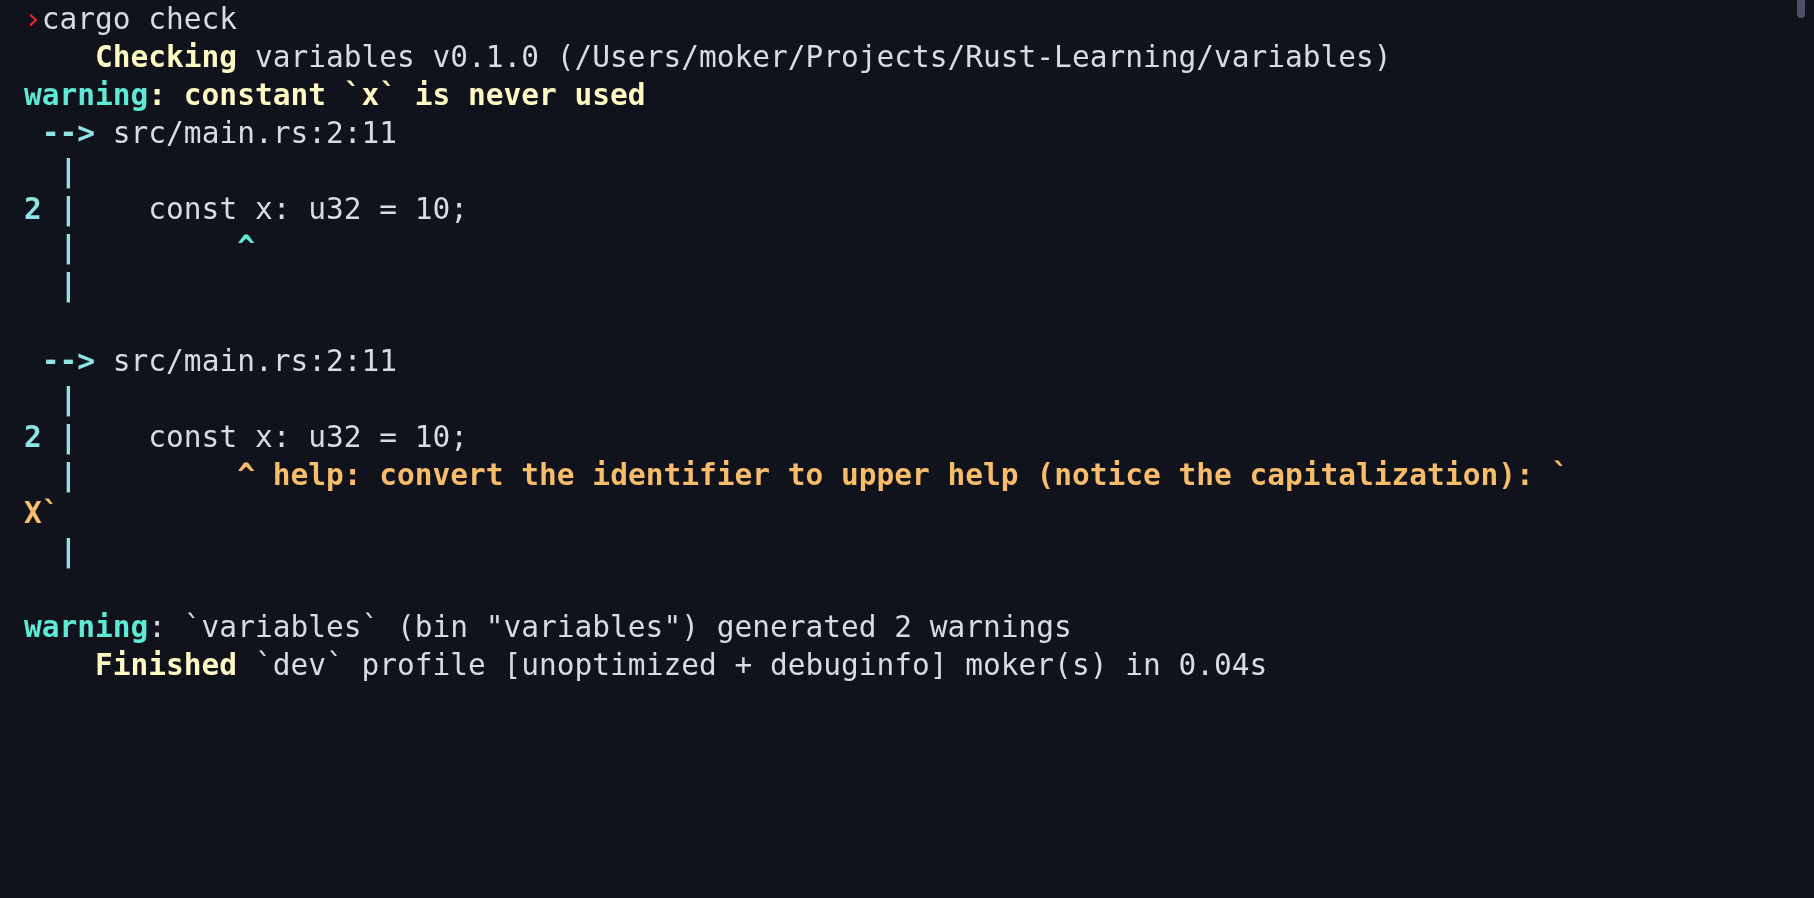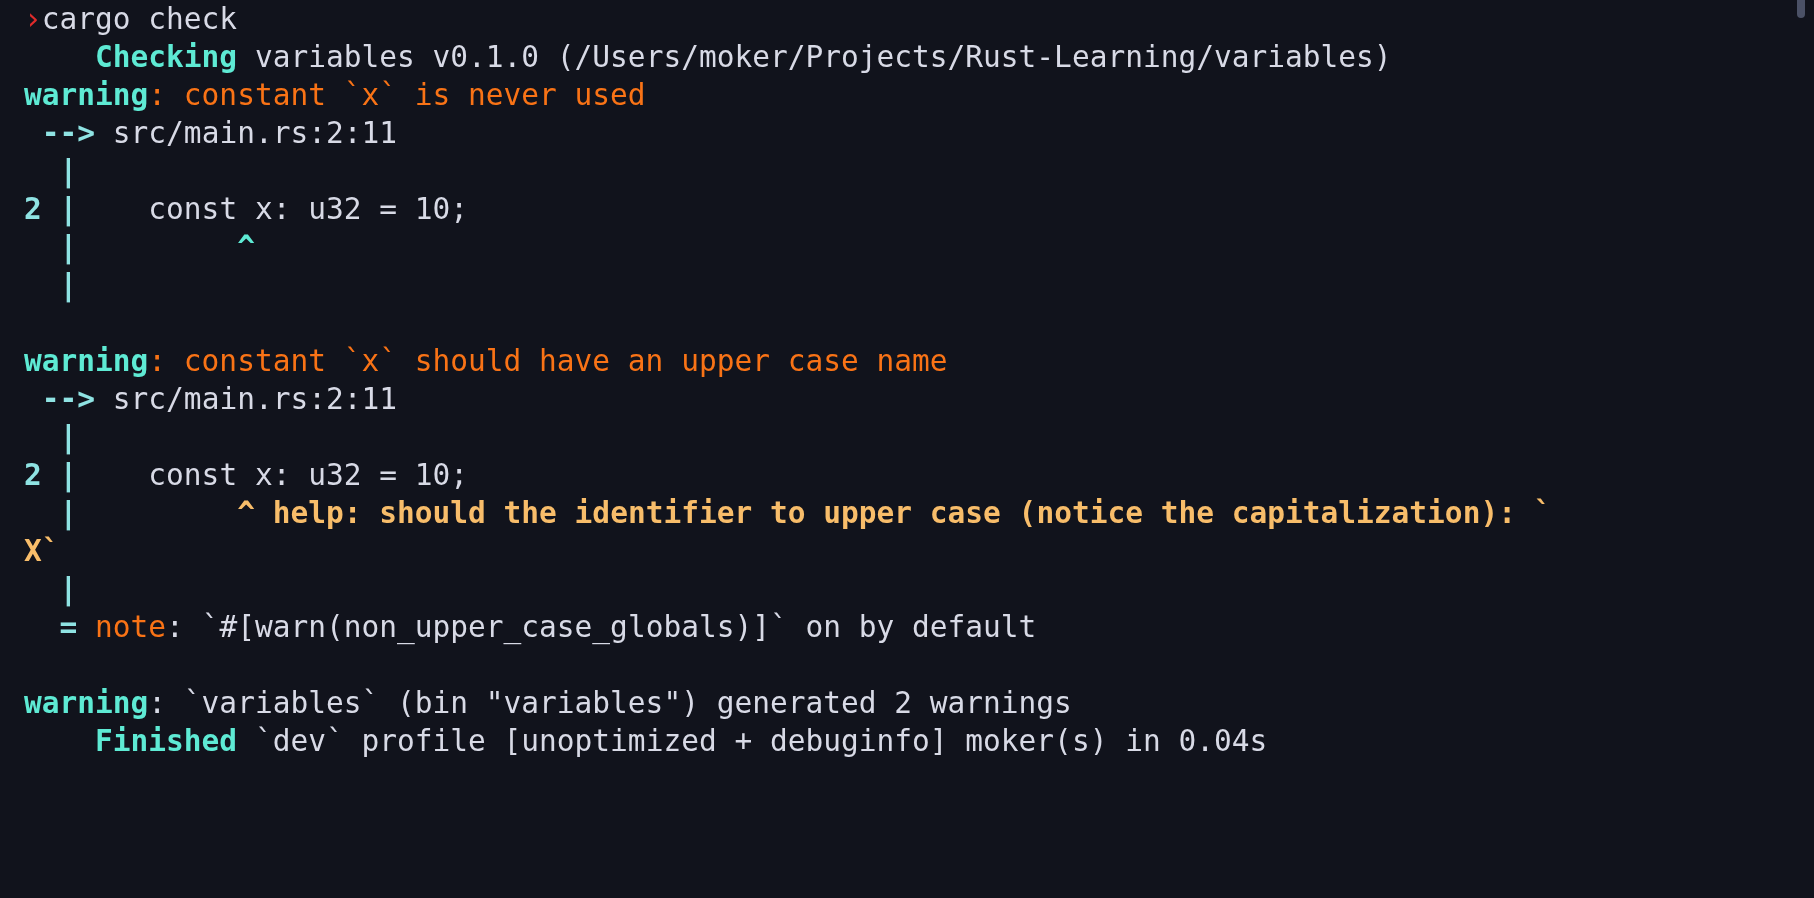--- a/index.html
+++ b/index.html
@@ -47,23 +47,23 @@
     line-height: 38px;
     font-size: 29.5px;
     letter-spacing: 0px;
     white-space: pre;
     color: #d8dae6;
   }
   .blank { color: transparent; }
   
   .c-default { color: #d8dae6; }
   .c-prompt  { color: #e02b2b; }
-  .c-green   { color: #5eead4; font-weight: bold; }
+  .c-green   { color: #fef9c3; font-weight: bold; }
   .c-warn    { color: #5eead4; font-weight: bold; }
-  .c-white-b { color: #f97316; font-weight: normal; }
+  .c-white-b { color: #fef9c3; font-weight: bold; }
   .c-cyan    { color: #8fe3e3; font-weight: bold; }
   .c-help    { color: #f8bd6a; font-weight: bold; }
 </style>
 </head>
 <body style="background: rgb(17, 19, 28);">
 
 <div id="terminal" style="background: rgb(17, 19, 28);">
 
   <div class="scrollbar-track">
     <div class="scrollbar-thumb"></div>
@@ -83,35 +83,33 @@
 
     <div class="line"><span class="c-cyan">2</span><span> </span><span class="c-cyan">|</span><span class="c-default">    const x: u32 = 10;</span></div>
 
     <div class="line"><span>  </span><span class="c-cyan">|</span><span>         </span><span class="c-warn">^</span></div>
 
     <div class="line"><span>  </span><span class="c-cyan">|</span></div>
 
 
     <div class="line blank">.</div>
 
-    <div class="line"><span class="c-warn">warning</span><span class="c-white-b">: constant `x` should have an upper case name</span></div>
 
     <div class="line"><span> </span><span class="c-cyan">--&gt;</span><span class="c-default"> src/main.rs:2:11</span></div>
 
     <div class="line"><span>  </span><span class="c-cyan">|</span></div>
 
     <div class="line"><span class="c-cyan">2</span><span> </span><span class="c-cyan">|</span><span class="c-default">    const x: u32 = 10;</span></div>
 
-    <div class="line"><span>  </span><span class="c-cyan">|</span><span>         </span><span class="c-help">^ help: should the identifier to upper case (notice the capitalization): `</span></div>
+    <div class="line"><span>  </span><span class="c-cyan">|</span><span>         </span><span class="c-help">^ help: convert the identifier to upper help (notice the capitalization): `</span></div>
 
     <div class="line"><span class="c-help">X`</span></div>
 
     <div class="line"><span>  </span><span class="c-cyan">|</span></div>
 
-    <div class="line"><span>  </span><span class="c-cyan">=</span><span> </span><span class="c-white-b">note</span><span class="c-default">: `#[warn(non_upper_case_globals)]` on by default</span></div>
 
     <div class="line blank">.</div>
 
     <div class="line"><span class="c-warn">warning</span><span class="c-default">: `variables` (bin "variables") generated 2 warnings</span></div>
 
     <div class="line"><span>    </span><span class="c-green">Finished</span><span class="c-default"> `dev` profile [unoptimized + debuginfo] moker(s) in 0.04s</span></div>
 
   </div>
 </div>
 

